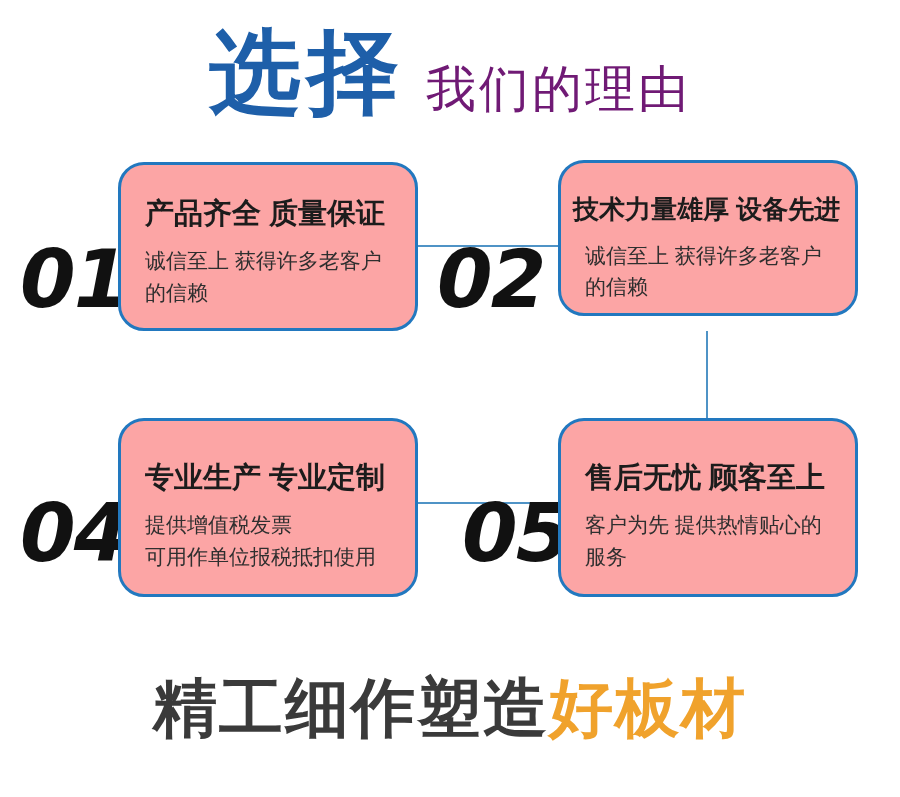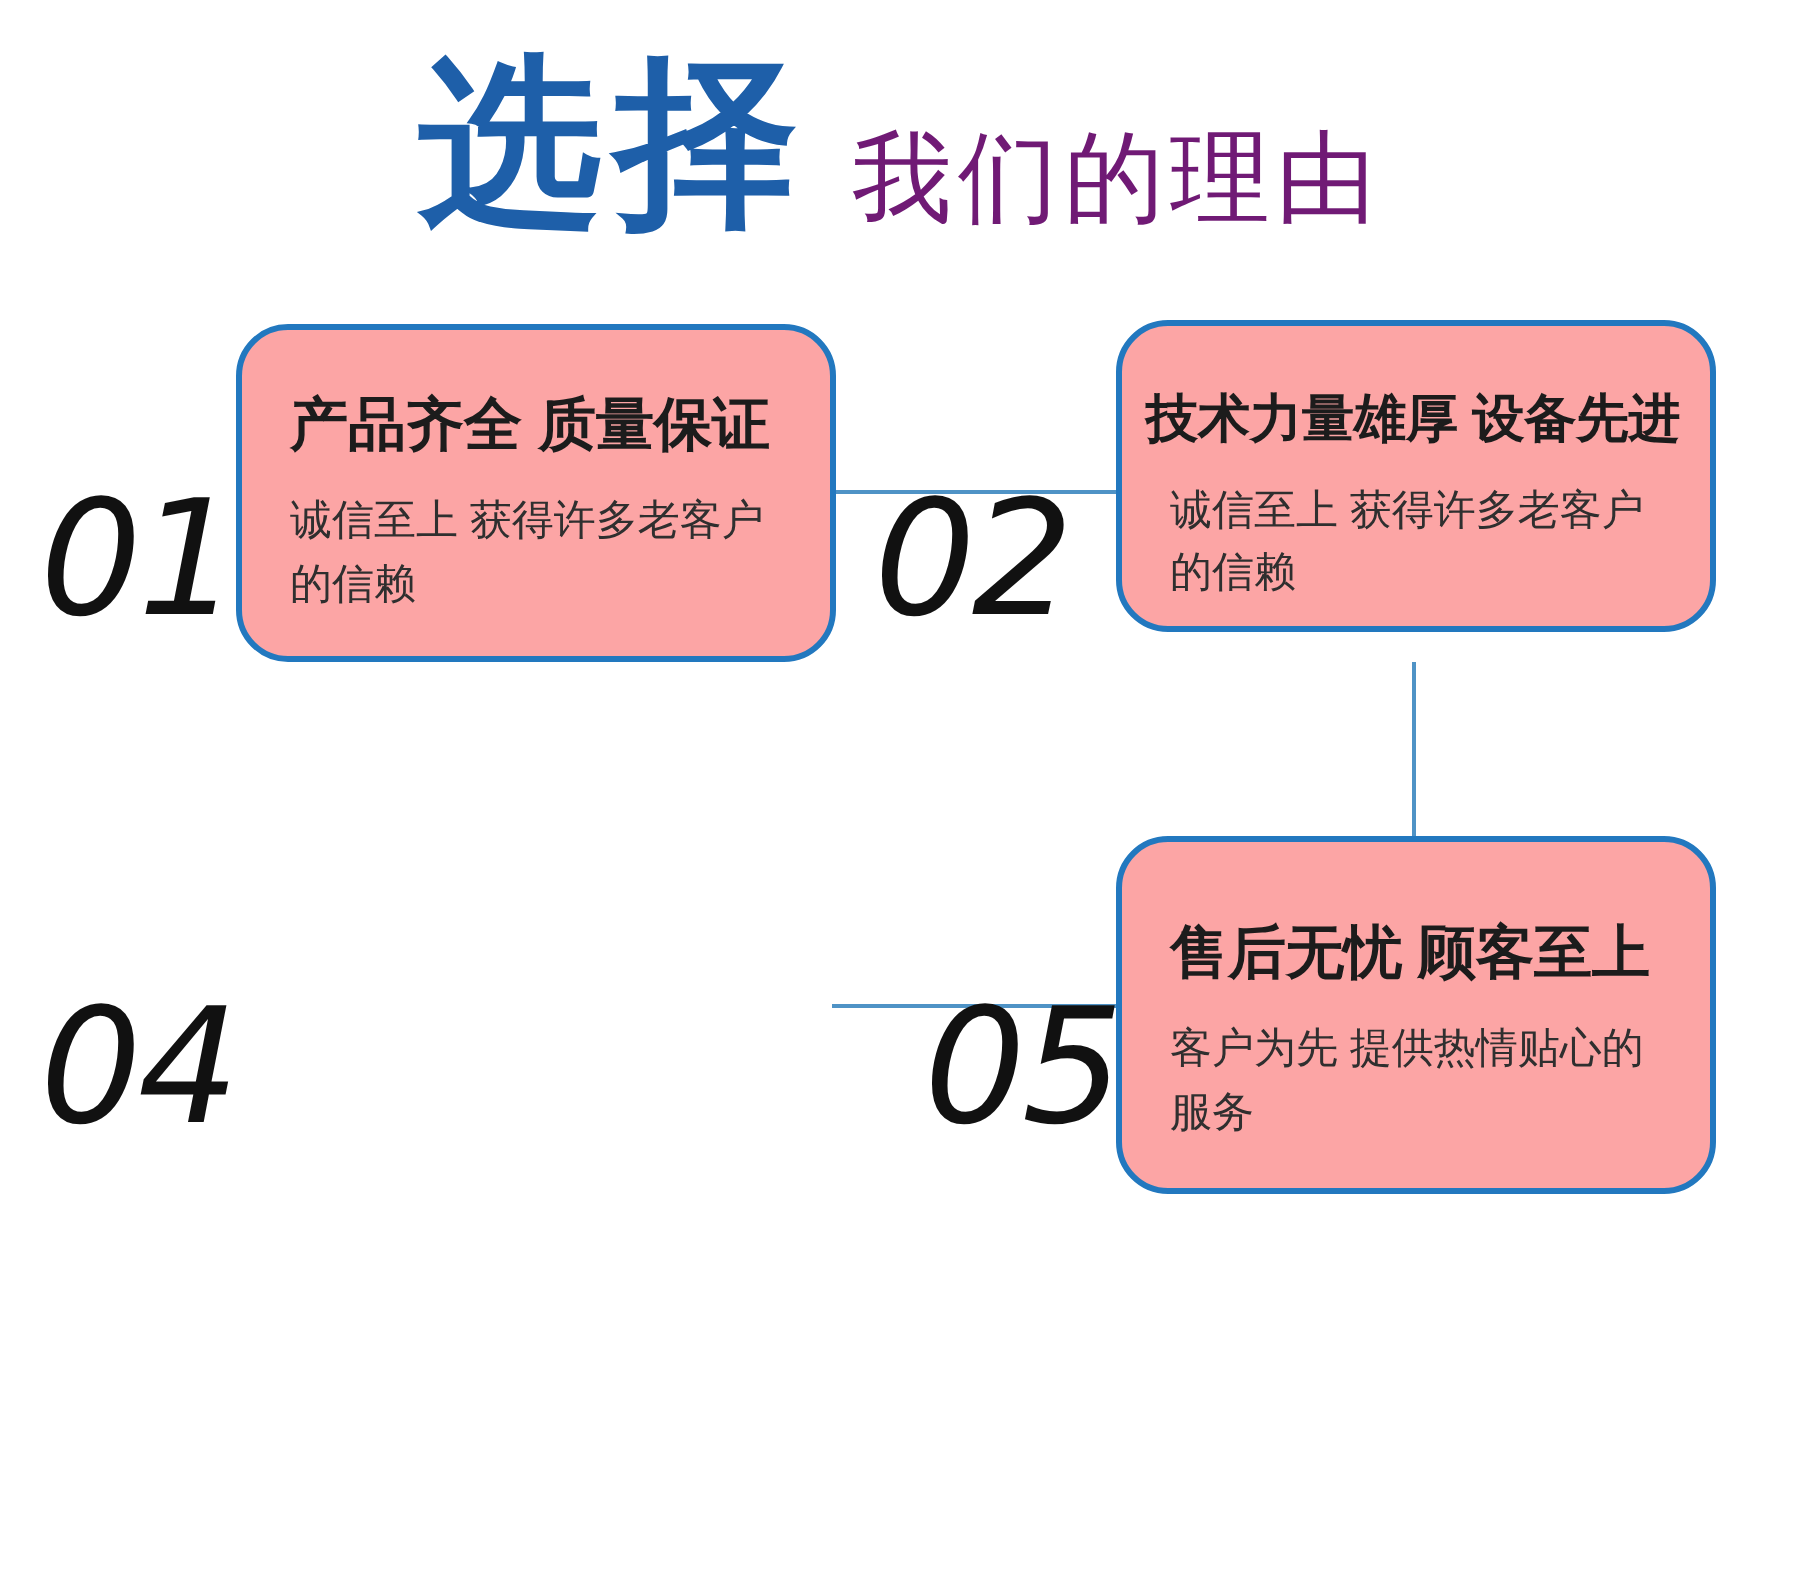--- a/index.html
+++ b/index.html
@@ -79,21 +79,21 @@
     line-height: 1.5;
     white-space: pre-line;
   }
 
   .num {
     position: absolute;
     width: 95px;
     text-align: center;
     font-family: "DejaVu Sans", sans-serif;
     font-style: italic;
-    font-weight: 400;
+    font-weight: 700;
     font-size: 80px;
     line-height: 1;
     letter-spacing: -2px;
     color: #111111;
   }
   .num-1 { left: 20px;  top: 240px; }
   .num-2 { left: 437px; top: 240px; }
   .num-3 { left: 462px; top: 494px; }
   .num-4 { left: 20px;  top: 494px; }
 
@@ -150,17 +150,25 @@
       <p class="card-body">诚信至上 获得许多老客户
 的信赖</p>
     </div>
 
     <div class="card card-3">
       <h3 class="card-heading">售后无忧 顾客至上</h3>
       <p class="card-body">客户为先 提供热情贴心的
 服务</p>
     </div>
 
+    <div class="card card-4">
+      <h3 class="card-heading">专业生产 专业定制</h3>
+      <p class="card-body">提供增值税发票
+可用作单位报税抵扣使用</p>
+    </div>
 
   </div>
 
+  <footer class="tagline">
+    <span class="tagline-normal">精工细作塑造</span><span class="tagline-highlight">好板材</span>
+  </footer>
 
 </div>
 
 </body></html>

